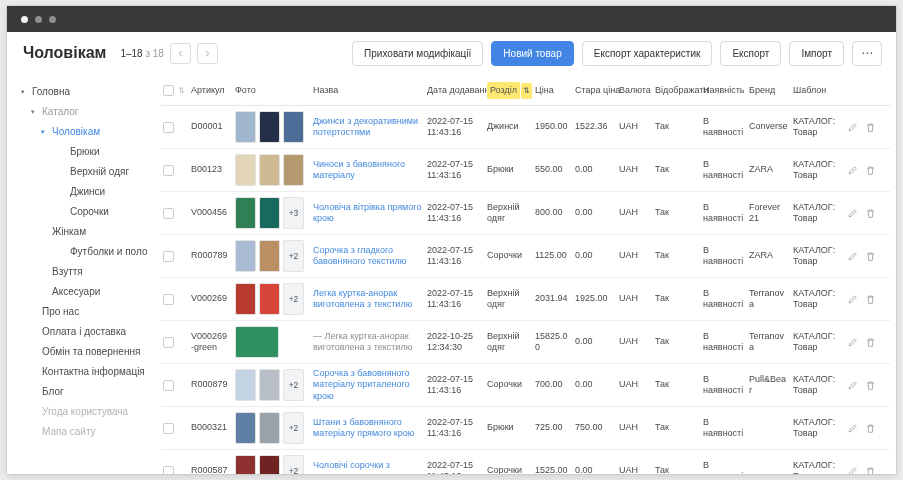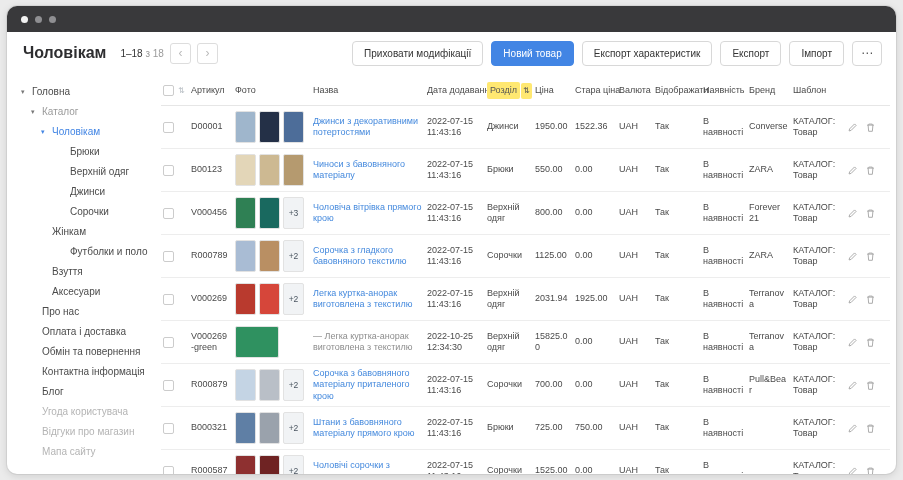--- a/index.html
+++ b/index.html
@@ -1,19 +1,19 @@
 <!DOCTYPE html>
 <html style="--accent: #4285e4; --link: #4489dd; --highlight: #ffe871; --titlebar: #39393b;"><head>
 <meta charset="utf-8">
 <style>
   *{box-sizing:border-box;margin:0;padding:0}
   html,body{width:903px;height:480px;overflow:hidden;background:#ebebeb;
     font-family:"Liberation Sans","DejaVu Sans",sans-serif;}
   .window{position:absolute;top:6px;left:7px;right:7px;bottom:6px;background:#fff;
-    border-radius:10px;box-shadow:0 0 0 1px rgba(0,0,0,.06),0 2px 8px rgba(0,0,0,.12);
+    border-radius:0;box-shadow:0 0 0 1px rgba(0,0,0,.06),0 2px 8px rgba(0,0,0,.12);
     overflow:hidden;display:flex;flex-direction:column;}
   .titlebar{height:26px;background:var(--titlebar,#39393b);display:flex;align-items:center;
     padding:0 14px;gap:7px;flex:0 0 auto;}
   .dot{width:7px;height:7px;border-radius:50%;background:#8f8f92;}
   .dot.first{background:#f2f2f2;}
 
   .toolbar{height:42px;display:flex;align-items:center;padding:0 14px 0 16px;gap:10px;flex:0 0 auto;}
   .page-title{font-size:16px;font-weight:bold;color:#2e2e30;}
   .pager{display:flex;align-items:center;gap:6px;margin-left:4px;}
   .pager-range{font-size:10px;color:#9a9a9a;white-space:nowrap;}
@@ -160,24 +160,20 @@
         <div class="nav-item lv1">
     <span class="arrow"></span>
     <span class="nav-label">Блог</span>
   </div>
         <div class="nav-item lv1 disabled">
     <span class="arrow"></span>
     <span class="nav-label">Угода користувача</span>
   </div>
         <div class="nav-item lv1 disabled">
     <span class="arrow"></span>
-    <span class="nav-label">Відгуки про магазин</span>
-  </div>
-        <div class="nav-item lv1 disabled">
-    <span class="arrow"></span>
     <span class="nav-label">Мапа сайту</span>
   </div>
       </nav>
 
     <div class="content">
       <div class="grid-row thead">
         <div class="cell col-check">
           <span class="checkbox"></span>
           <span class="sort-glyph">⇅</span>
         </div>

